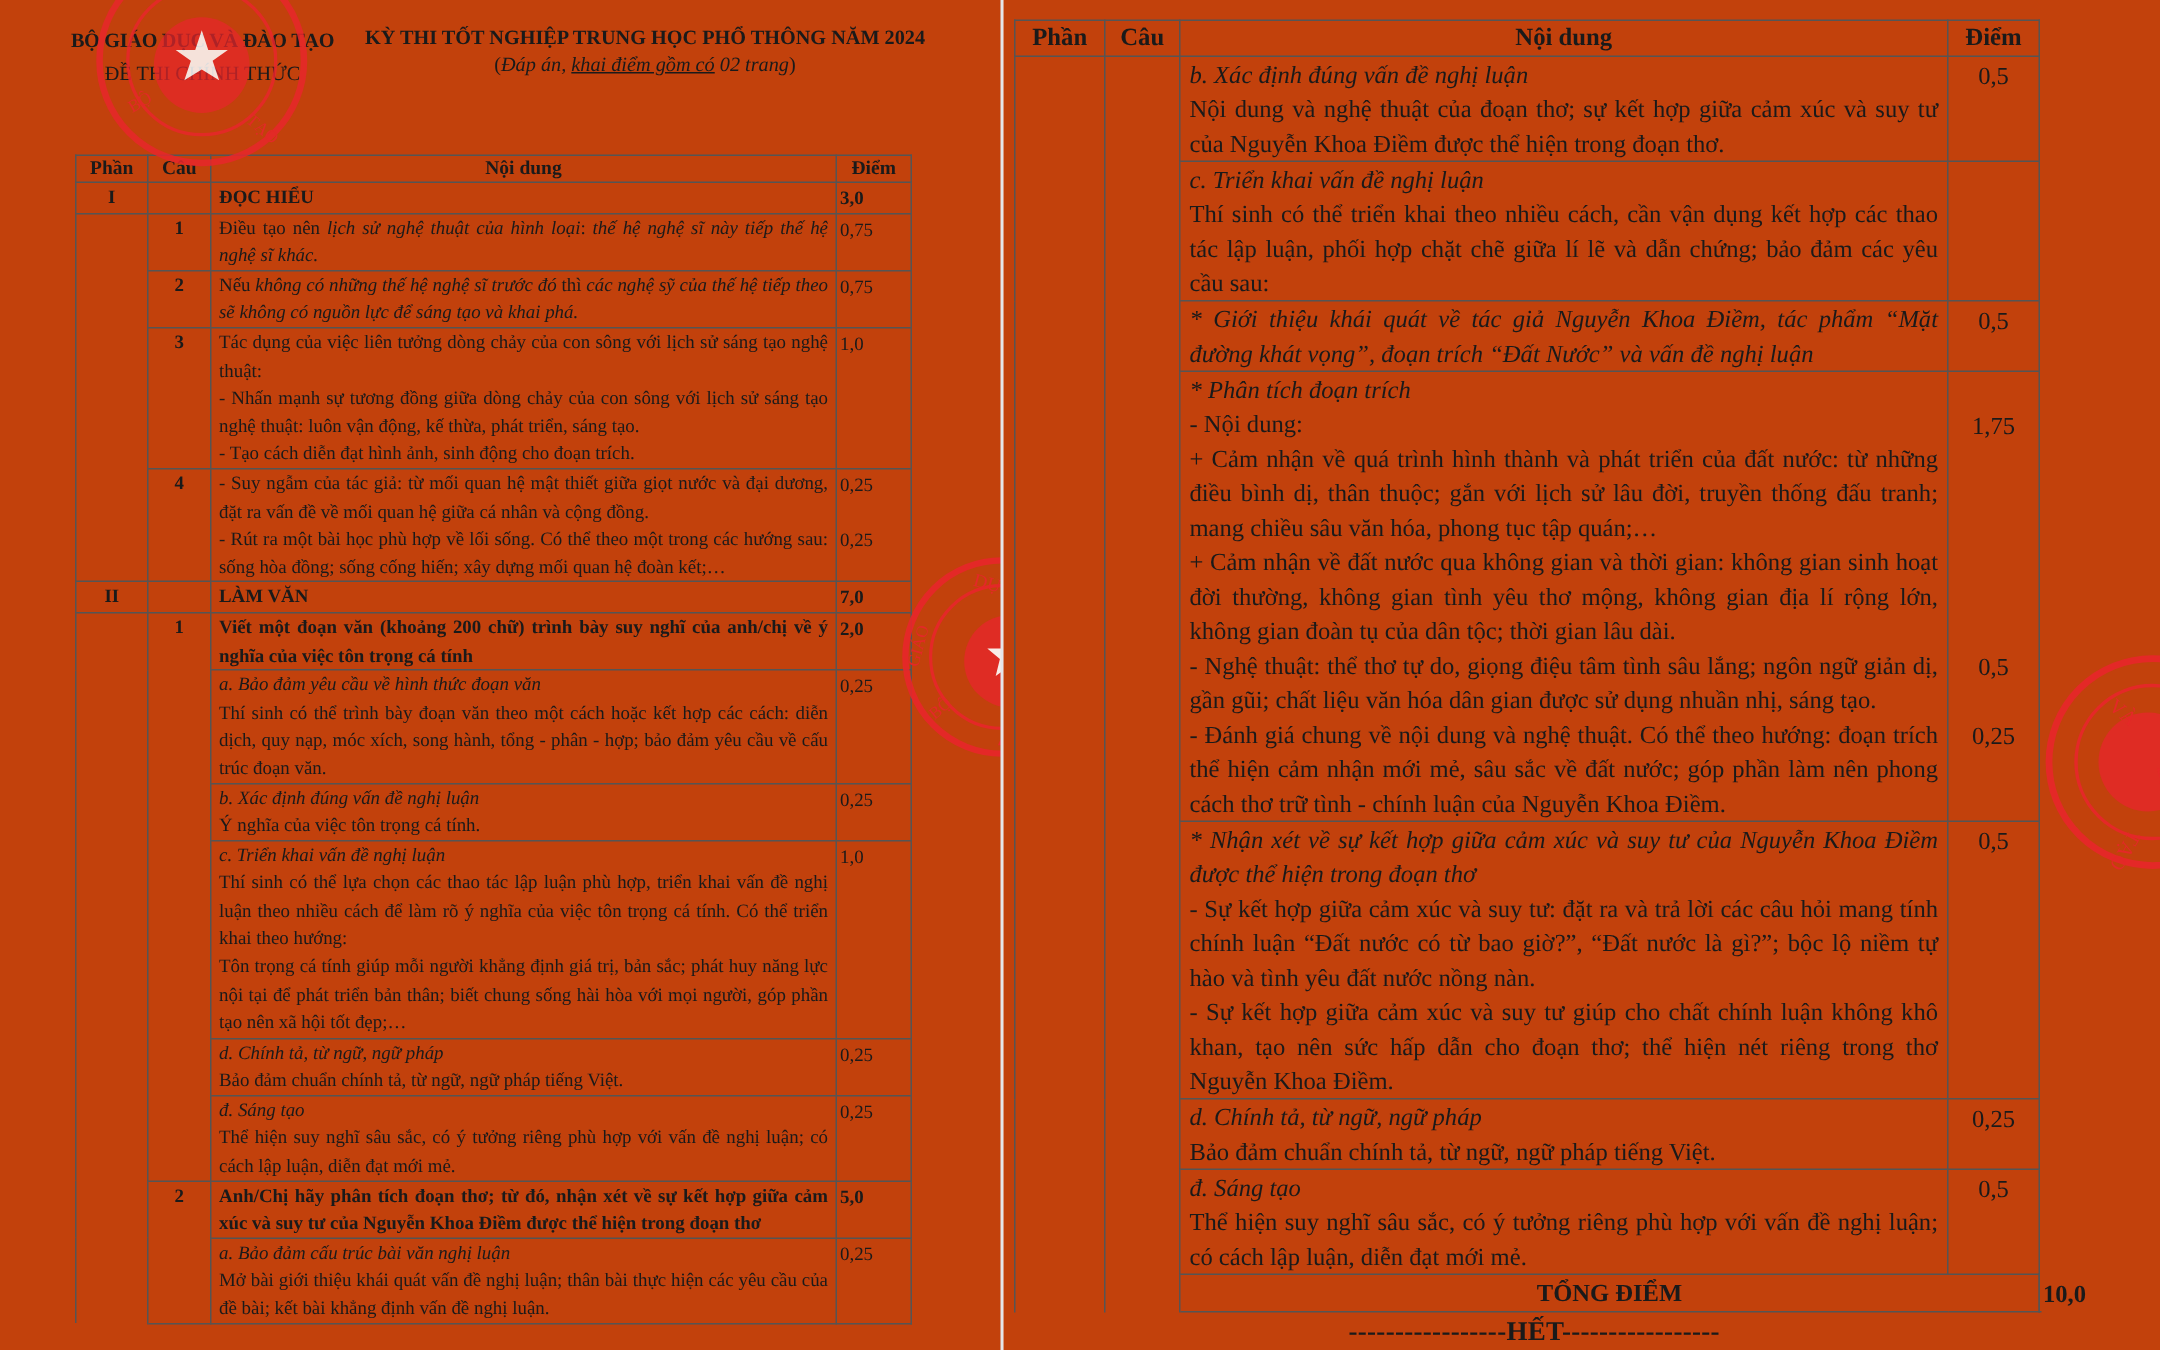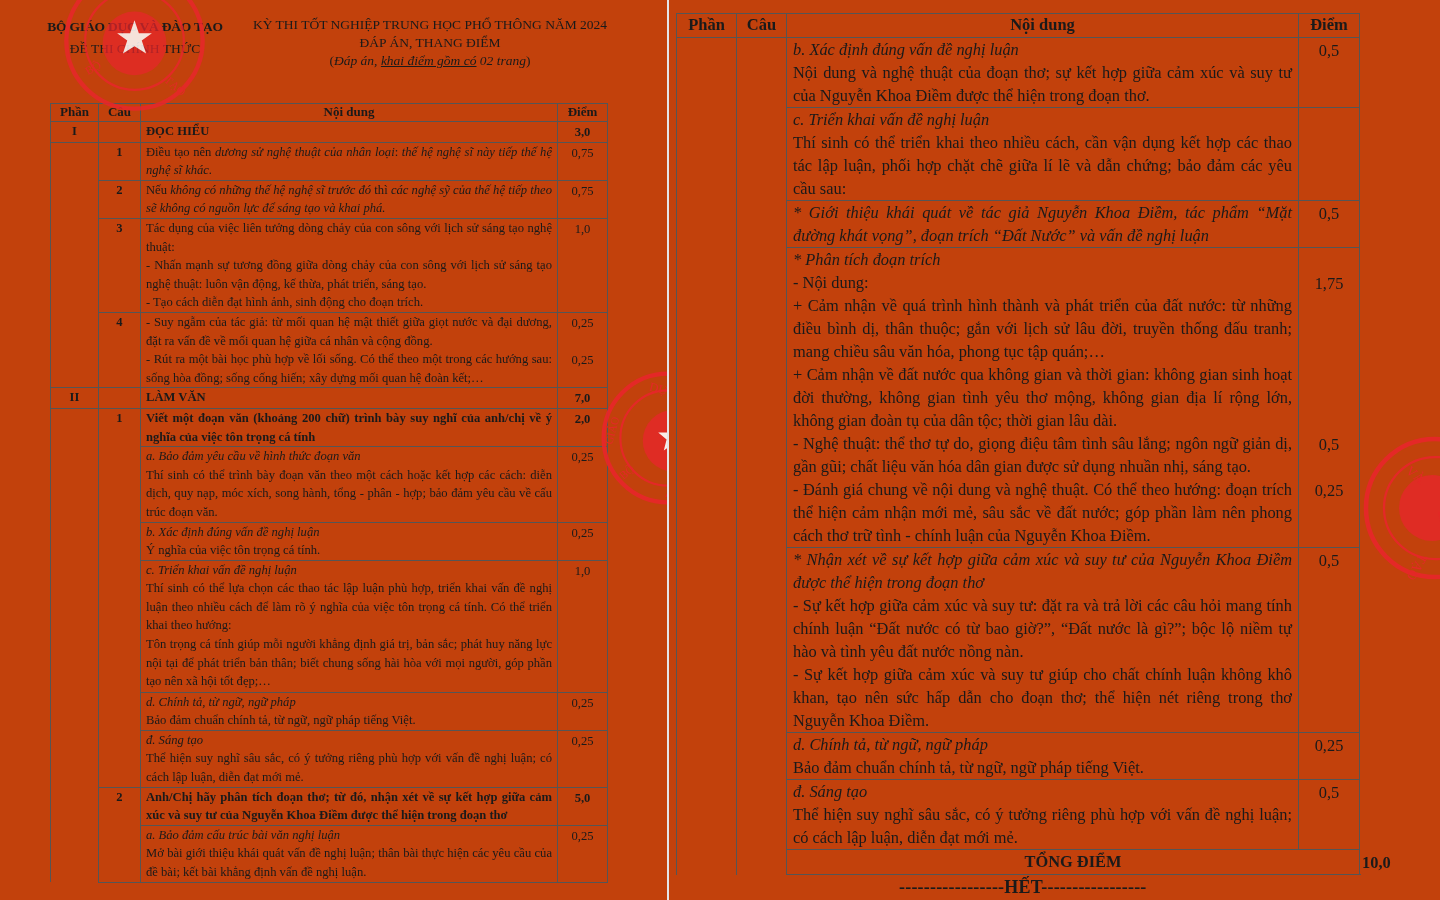--- a/index.html
+++ b/index.html
@@ -8,38 +8,38 @@
 
   .page { position: absolute; top: 0; height: 900px; background: #c2410c; overflow: hidden; }
   #page-left { left: 0; width: 668px; }
   #page-right { left: 669px; width: 771px; }
   .page-divider { position: absolute; left: 667px; top: 0; width: 2px; height: 900px; background: #e4e6ea; }
 
   
   .hdr-left { position: absolute; left: 40px; top: 16px; width: 190px; text-align: center; font-size: 13.5px; line-height: 22px; }
   .hdr-left .org { font-weight: bold; letter-spacing: -0.2px; }
   .hdr-right { position: absolute; left: 240px; top: 16px; width: 380px; text-align: center; font-size: 13.5px; line-height: 18px; }
-  .hdr-right .bold { font-weight: normal; }
+  .hdr-right .bold { font-weight: bold; }
   .hdr-right .note { font-style: italic; }
 
   
   table.grade { position: absolute; border-collapse: collapse; table-layout: fixed; }
   table.grade td, table.grade th { border: 1px solid #555; vertical-align: top; }
   table.grade th { font-weight: bold; text-align: center; }
   .c-center { text-align: center; }
   .bold { font-weight: bold; }
   .it { font-style: italic; }
   .just { text-align: justify; }
   .nb-bot { border-bottom: none !important; }
   .dotted-top { border-top: 1px dotted #555 !important; }
 
   #tbl-left { left: 50px; top: 103px; width: 557px; font-size: 12.6px; line-height: 18.6px; }
   #tbl-left th { height: 18px; line-height: 16px; font-size: 13px; }
   #tbl-left td { padding: 0 5px; }
-  #tbl-left td.pt { text-align: center; padding: 1px 2px 0; margin-top: 38px; }
+  #tbl-left td.pt { text-align: left; padding: 1px 2px 0; margin-top: 38px; }
 
   #tbl-right { left: 7px; top: 13px; width: 683px; font-size: 16.4px; line-height: 23px; }
   #tbl-right th { height: 24px; font-size: 16.5px; line-height: 22px; }
   #tbl-right td { padding: 0 6px; }
   #tbl-right td.pt { text-align: center; padding: 1px 2px 0; }
 
   .pt-stack div { }
   .end-line { position: absolute; left: 230px; top: 877px; font-size: 18px; font-weight: bold; letter-spacing: 0.2px; }
 
   
@@ -54,21 +54,20 @@
 
 <div id="page-left" class="page">
 
   <div class="hdr-left">
     <div class="org">BỘ GIÁO DỤC VÀ ĐÀO TẠO</div>
     <div>ĐỀ THI CHÍNH THỨC</div>
   </div>
 
   <div class="hdr-right">
     <div class="bold">KỲ THI TỐT NGHIỆP TRUNG HỌC PHỔ THÔNG NĂM 2024</div>
-    <div class="bold">ĐÁP ÁN, THANG ĐIỂM</div>
     <div><span>(</span><span class="note">Đáp án, </span><u class="note">khai điểm gồm có</u><span class="note"> 02 trang</span><span>)</span></div>
   </div>
 
   <table id="tbl-left" class="grade">
     <colgroup>
         <col style="width:48px">
         <col style="width:42px">
         <col style="width:417px">
         <col style="width:50px">
       </colgroup>
@@ -82,21 +81,21 @@
 
     <tr>
       <td class="c-center bold">I</td>
       <td></td>
       <td class="bold">ĐỌC HIỂU</td>
       <td class="pt bold">3,0</td>
     </tr>
     <tr>
       <td rowspan="4"></td>
       <td class="c-center bold">1</td>
-      <td class="just" style="height:37px;"><span>Điều tạo nên </span><span class="it">dương sử nghệ thuật của nhân loại</span><span>: </span><span class="it">thế hệ nghệ sĩ này tiếp thế hệ nghệ sĩ khác.</span></td>
+      <td class="just" style="height:37px;"><span>Điều tạo nên </span><span class="it">lịch sử nghệ thuật của hình loại</span><span>: </span><span class="it">thế hệ nghệ sĩ này tiếp thế hệ nghệ sĩ khác.</span></td>
       <td class="pt">0,75</td>
     </tr>
     <tr>
       <td class="c-center bold">2</td>
       <td class="just" style="height:37px;"><span>Nếu </span><span class="it">không có những thế hệ nghệ sĩ trước đó</span><span> thì </span><span class="it">các nghệ sỹ của thế hệ tiếp theo sẽ không có nguồn lực để sáng tạo và khai phá.</span></td>
       <td class="pt">0,75</td>
     </tr>
     <tr>
       <td class="c-center bold">3</td>
       <td class="just" style="height:94px;">

